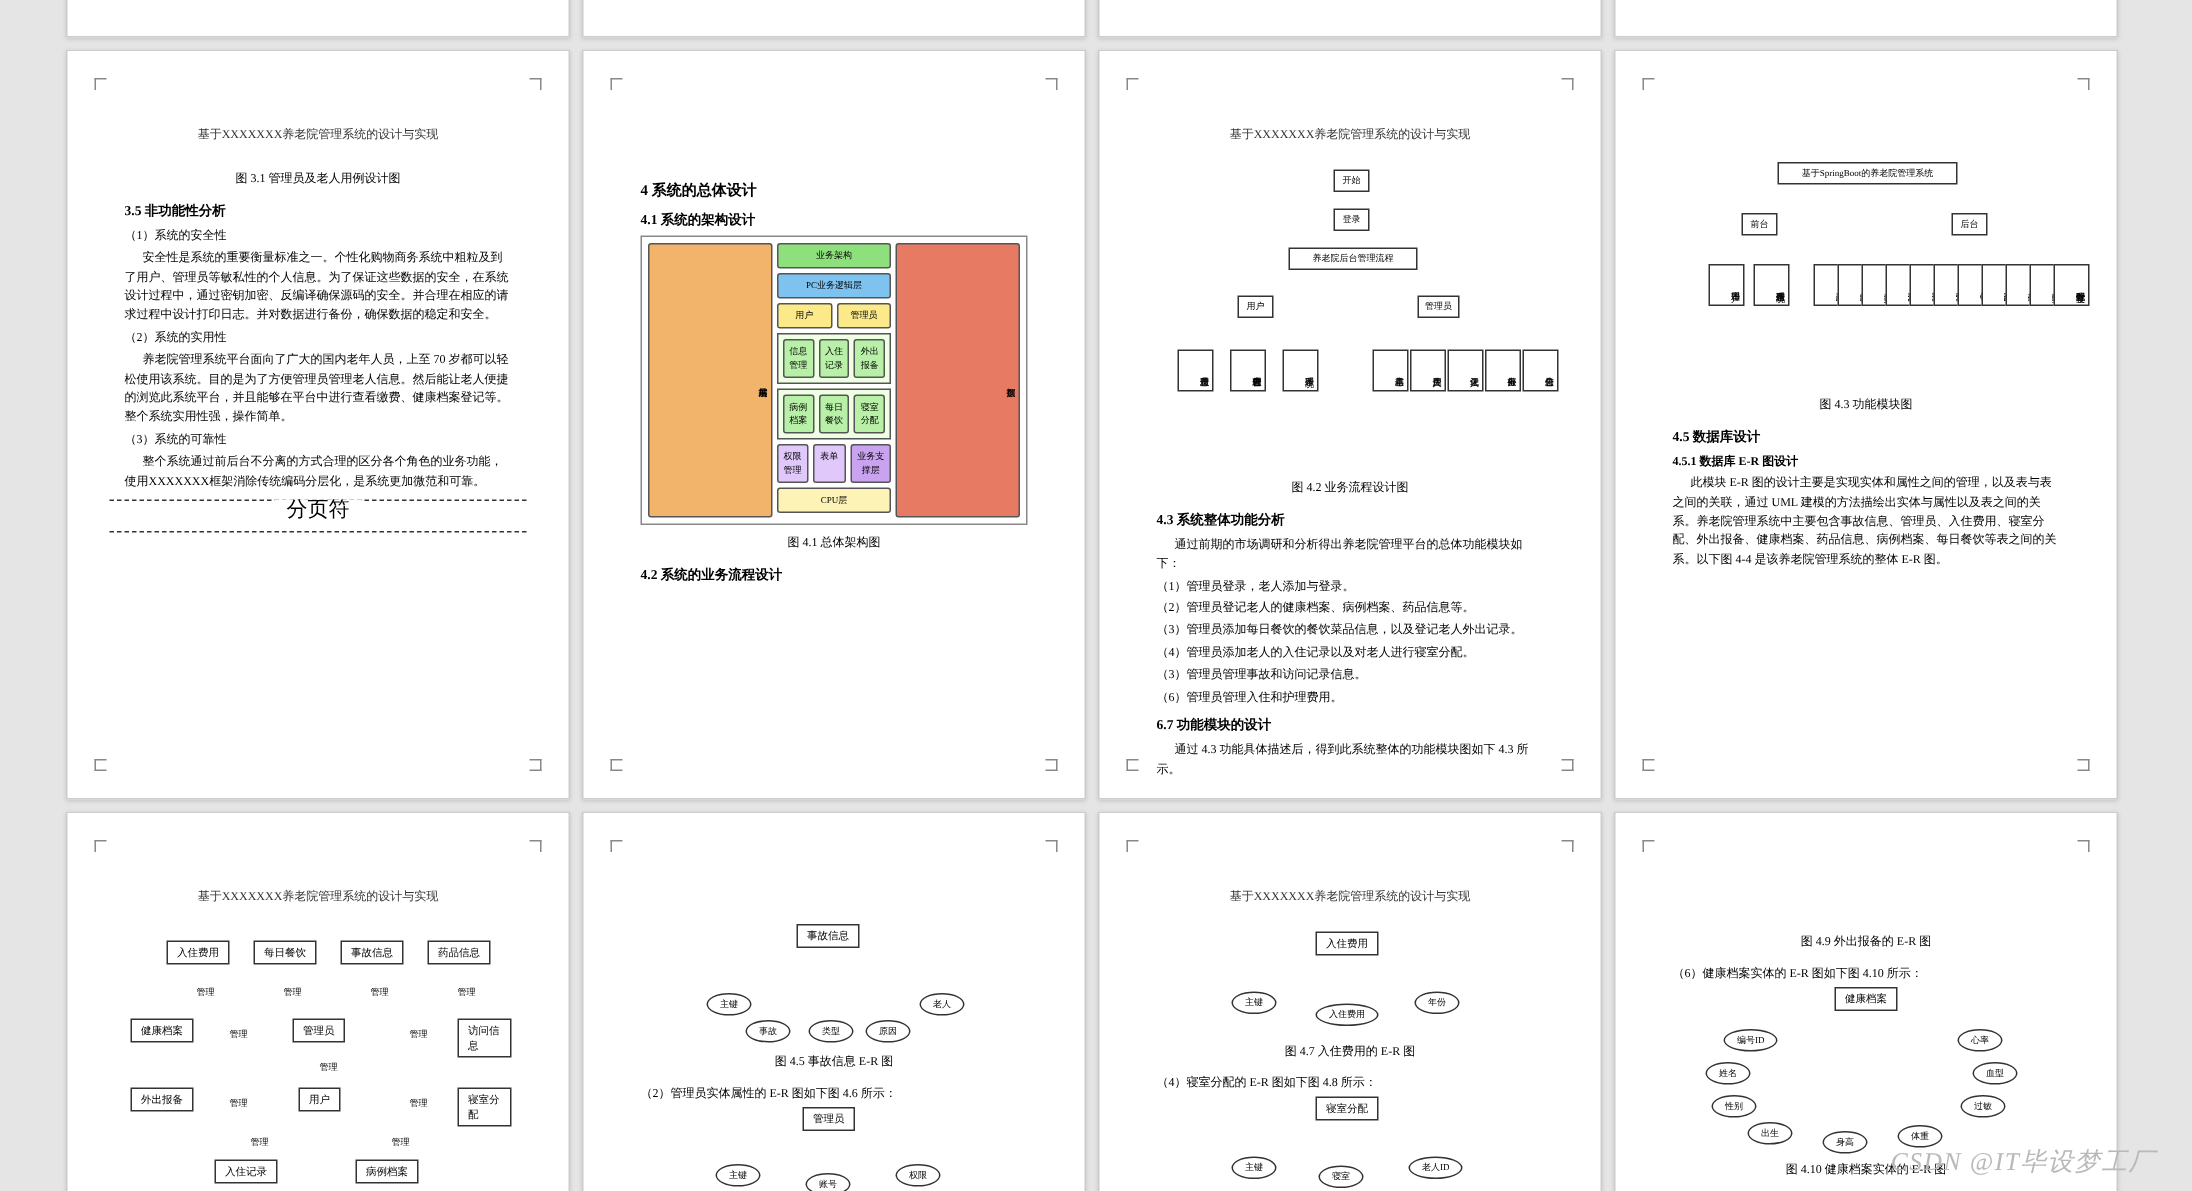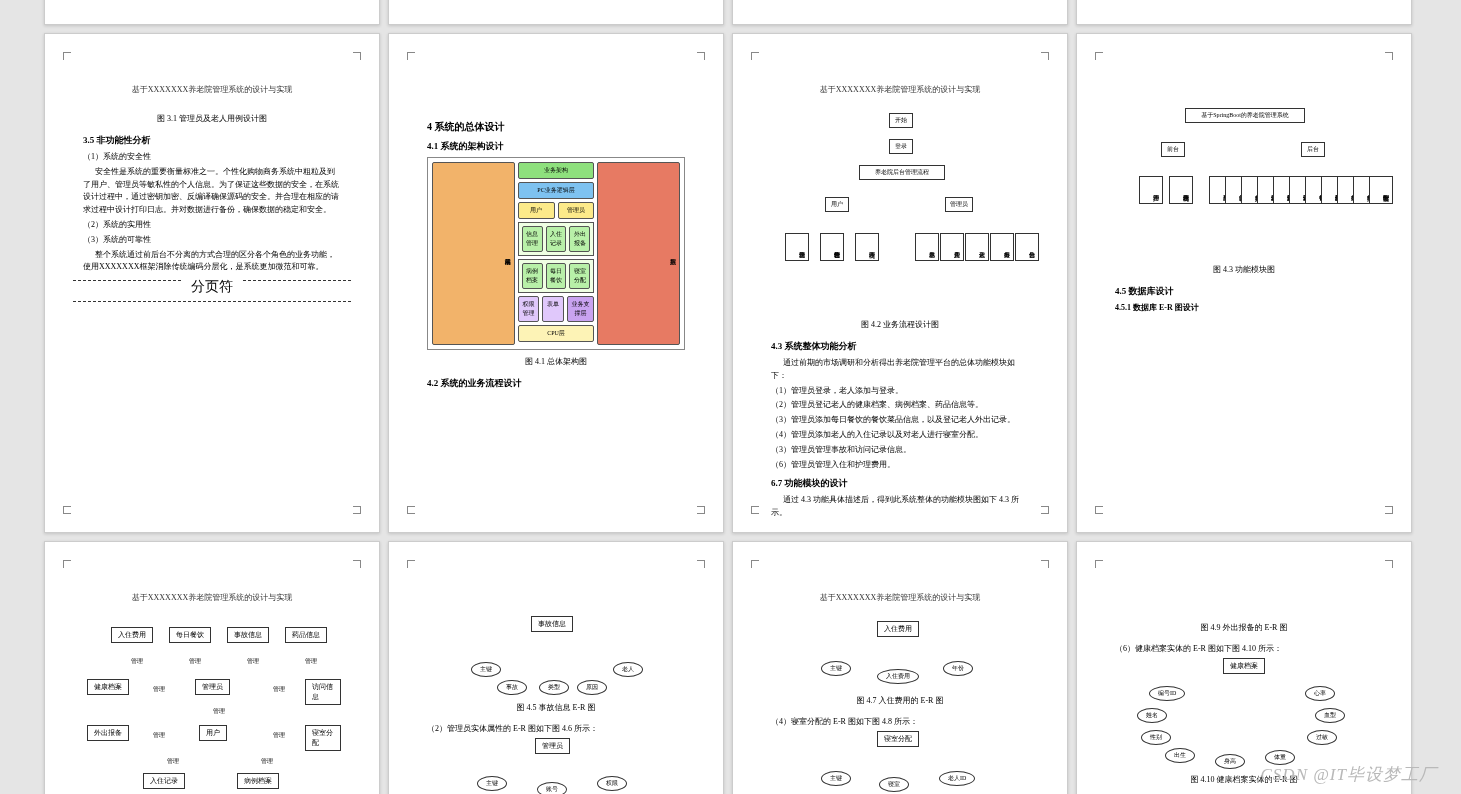--- a/index.html
+++ b/index.html
@@ -144,20 +144,21 @@
     <span class="corner-l tl"></span>
       <span class="corner-r tr"></span>
     <span class="corner-l corner-bl bl"></span>
       <span class="corner-r corner-br br"></span>
     <div class="hdr">基于XXXXXXX养老院管理系统的设计与实现</div>
     <div class="caption">图 3.1 管理员及老人用例设计图</div>
     <div class="h2">3.5 非功能性分析</div>
     <div class="body-text noindent">（1）系统的安全性</div>
     <div class="body-text">安全性是系统的重要衡量标准之一。个性化购物商务系统中粗粒及到了用户、管理员等敏私性的个人信息。为了保证这些数据的安全，在系统设计过程中，通过密钥加密、反编译确保源码的安全。并合理在相应的请求过程中设计打印日志。并对数据进行备份，确保数据的稳定和安全。</div>
     <div class="body-text noindent">（2）系统的实用性</div>
+    <div class="body-text">养老院管理系统平台面向了广大的国内老年人员，上至 70 岁都可以轻松使用该系统。目的是为了方便管理员管理老人信息。然后能让老人便捷的浏览此系统平台，并且能够在平台中进行查看缴费、健康档案登记等。整个系统实用性强，操作简单。</div>
     <div class="body-text noindent">（3）系统的可靠性</div>
     <div class="body-text">整个系统通过前后台不分离的方式合理的区分各个角色的业务功能，使用XXXXXXX框架消除传统编码分层化，是系统更加微范和可靠。</div>
     <hr class="sep">
     <div style="text-align:center"><span class="sep-label">分页符</span></div>
     <hr class="sep" style="margin-top:-4px">
   </div>
 
   <div class="page">
     <span class="corner-l tl"></span>
       <span class="corner-r tr"></span>
@@ -292,20 +293,21 @@
       <div class="node vnode" style="left:190px;top:68px">每日餐饮</div>
       <div class="node vnode" style="left:206px;top:68px">药品信息管理</div>
       <div class="node vnode" style="left:222px;top:68px">外出报备</div>
       <div class="node vnode" style="left:238px;top:68px">病例档案</div>
       <div class="node vnode" style="left:254px;top:68px">寝室分配管理</div>
     </div>
 
     <div class="caption">图 4.3 功能模块图</div>
     <div class="h2">4.5 数据库设计</div>
     <div class="h3">4.5.1 数据库 E-R 图设计</div>
+    <div class="body-text">此模块 E-R 图的设计主要是实现实体和属性之间的管理，以及表与表之间的关联，通过 UML 建模的方法描绘出实体与属性以及表之间的关系。养老院管理系统中主要包含事故信息、管理员、入住费用、寝室分配、外出报备、健康档案、药品信息、病例档案、每日餐饮等表之间的关系。以下图 4-4 是该养老院管理系统的整体 E-R 图。</div>
   </div>
 
   <div class="page row2">
     <span class="corner-l tl"></span>
       <span class="corner-r tr"></span>
     <div class="hdr">基于XXXXXXX养老院管理系统的设计与实现</div>
 
     <div class="er">
       <div class="er-rect" style="left:28px;top:6px">入住费用</div>
       <div class="er-rect" style="left:86px;top:6px">每日餐饮</div>

